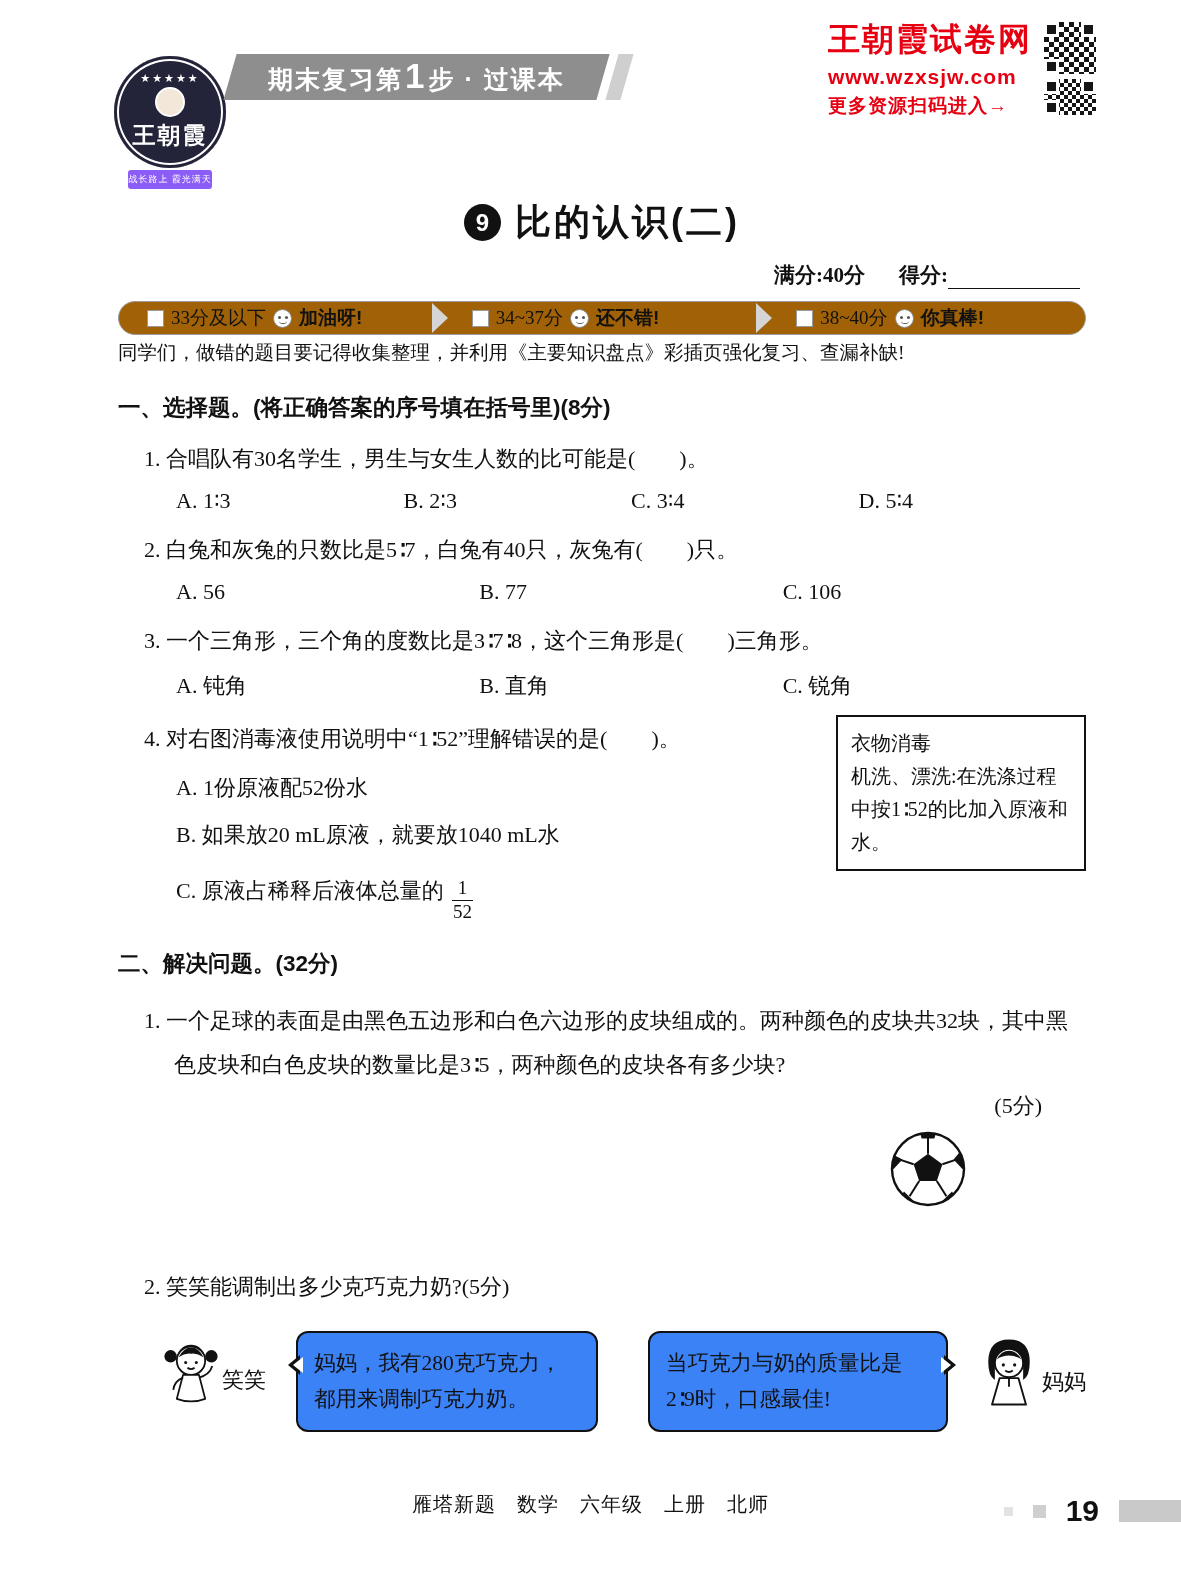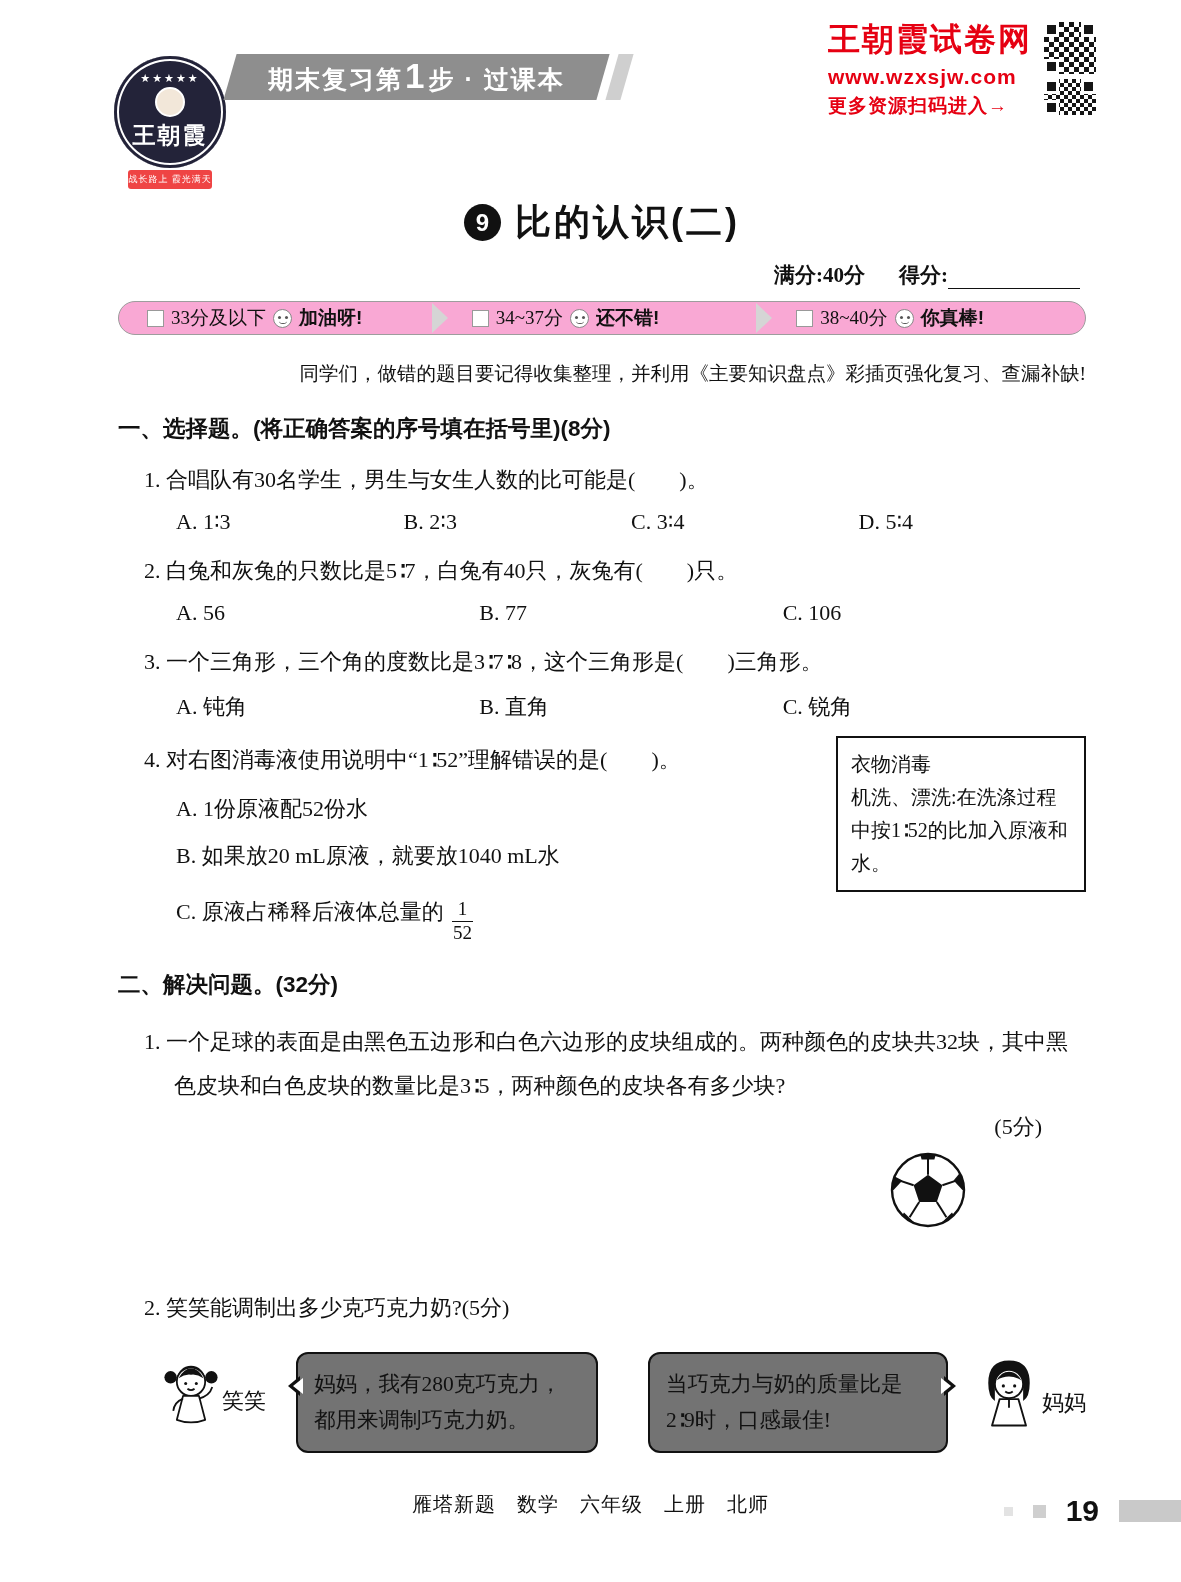--- a/index.html
+++ b/index.html
@@ -10,21 +10,21 @@
 
   
   .header{position:relative;height:196px}
   .badge{position:absolute;left:-12px;top:56px;width:128px;text-align:center}
   .badge-circle{width:112px;height:112px;margin:0 auto;border-radius:50%;background:#232339;
     box-shadow:inset 0 0 0 3px #232339,inset 0 0 0 5px #fff;display:flex;flex-direction:column;
     align-items:center;justify-content:center;color:#fff}
   .badge-stars{font-size:11px;letter-spacing:2px;line-height:1}
   .badge-portrait{width:30px;height:30px;border-radius:50%;background:#f2e7d9;border:2px solid #fff;margin:3px 0}
   .badge-name{font-size:23px;font-weight:bold;letter-spacing:2px}
-  .badge-ribbon{display:inline-block;margin-top:-8px;background:#ef4444;color:#fff;font-size:9px;
+  .badge-ribbon{display:inline-block;margin-top:-8px;background:#8b5cf6;color:#fff;font-size:9px;
     padding:3px 0;border-radius:3px;letter-spacing:1px;position:relative}
   .banner{position:absolute;left:112px;top:54px;height:46px;background:#8e8e8e;
     transform:skewX(-16deg);display:flex;align-items:center;padding:0 38px}
   .banner::after{content:"";position:absolute;right:-24px;top:0;height:46px;width:15px;background:#cfcfcf}
   .banner-inner{transform:skewX(16deg);color:#fff;font-family:"Liberation Sans",sans-serif;
     font-weight:bold;font-size:25px;letter-spacing:2px;white-space:nowrap;display:flex;align-items:baseline}
   .banner-num{font-size:35px;line-height:1;padding:0 2px}
   .site{position:absolute;right:-10px;top:18px;display:flex;gap:12px;align-items:center}
   .site-text{color:#e60012;font-family:"Liberation Sans",sans-serif;font-weight:bold}
   .site-name{font-size:32px;letter-spacing:2px}
@@ -43,33 +43,33 @@
   .num-circle{width:37px;height:37px;border-radius:50%;background:#111;color:#fff;flex:none;
     display:inline-flex;align-items:center;justify-content:center;font-size:24px;font-weight:bold;
     font-family:"Liberation Sans",sans-serif}
   .title-text{font-size:36px;font-weight:bold;font-family:"Liberation Sans",sans-serif;letter-spacing:3px}
   .score-line{display:flex;justify-content:flex-end;align-items:flex-end;font-size:21px;
     font-weight:bold;margin-top:14px;padding-right:6px}
   .score-line .gap{width:34px}
   .blank{display:inline-block;width:132px;border-bottom:1.5px solid #111;height:1.1em}
 
   .score-bar{display:flex;align-items:center;height:34px;border:1.5px solid #9d9d9d;border-radius:17px;
-    background:#f9a8d4;margin-top:12px;overflow:hidden;padding:0 4px}
+    background:#a16207;margin-top:12px;overflow:hidden;padding:0 4px}
   .sb-seg{flex:1;display:flex;align-items:center;gap:7px;padding-left:24px;font-size:19px}
   .cb{width:17px;height:17px;background:#fff;border:1.5px solid #999;flex:none}
   .sb-comment{font-family:"Liberation Sans",sans-serif;font-size:19px;font-weight:bold}
   .face{width:19px;height:19px;border-radius:50%;background:#fff;border:1.5px solid #888;position:relative;flex:none}
   .face::before{content:"";position:absolute;left:4px;top:6px;width:3px;height:3px;border-radius:50%;
     background:#555;box-shadow:7px 0 0 #555}
   .face::after{content:"";position:absolute;left:5px;bottom:3px;width:8px;height:5px;
     border-bottom:1.5px solid #555;border-radius:50%}
   .sb-sep{width:0;height:0;border-top:15px solid transparent;border-bottom:15px solid transparent;
     border-left:16px solid #d5d5d5;flex:none}
 
-  .notice{text-align:right;font-size:19.5px;margin-top:25px}
+  .notice{text-align:left;font-size:19.5px;margin-top:4px}
 
   
   .sec-title{font-family:"Liberation Sans",sans-serif;font-size:22.5px;margin-top:26px;font-weight:bold}
   .q{font-size:22px;margin-top:18px;padding-left:26px;line-height:1.6}
   .opts{display:flex;margin-top:12px;padding-left:58px;font-size:22px}
   .opts span{flex:1}
   .q4-wrap{display:flex;align-items:flex-start;margin-top:2px}
   .q4-left{flex:1;min-width:0}
   .opt-line{font-size:22px;padding-left:58px;margin-top:17px}
   .frac-line{display:flex;margin-top:26px}
@@ -83,21 +83,21 @@
 
   .hang{padding-left:56px;text-indent:-30px;line-height:2.0;margin-top:20px}
   .score-right{text-align:right;font-size:22px;padding-right:44px;margin-top:4px}
   .ball-row{display:flex;justify-content:flex-end;padding-right:118px;margin-top:8px}
   .q-s2b{margin-top:60px}
 
   .dialogue{display:flex;align-items:flex-start;margin-top:26px;padding-left:42px;gap:16px}
   .speaker-col{display:flex;flex-direction:row;align-items:center;flex:none}
   .speaker-name{font-size:22px;margin-top:4px}
   .bubble{border:2.5px solid #111;border-radius:12px;padding:12px 16px;font-size:21.5px;line-height:1.7;
-    position:relative;max-width:302px;background:#737373}
+    position:relative;max-width:302px;background:#3b82f6}
   .bubble.left{margin-left:14px}
   .bubble.left::before{content:"";position:absolute;left:-20px;top:22px;border:10px solid transparent;
     border-right:12px solid #111}
   .bubble.left::after{content:"";position:absolute;left:-13px;top:24px;border:8px solid transparent;
     border-right:10px solid #fff}
   .bubble.right{margin-left:34px;margin-right:12px}
   .bubble.right::before{content:"";position:absolute;right:-20px;top:22px;border:10px solid transparent;
     border-left:12px solid #111}
   .bubble.right::after{content:"";position:absolute;right:-13px;top:24px;border:8px solid transparent;
     border-left:10px solid #fff}

